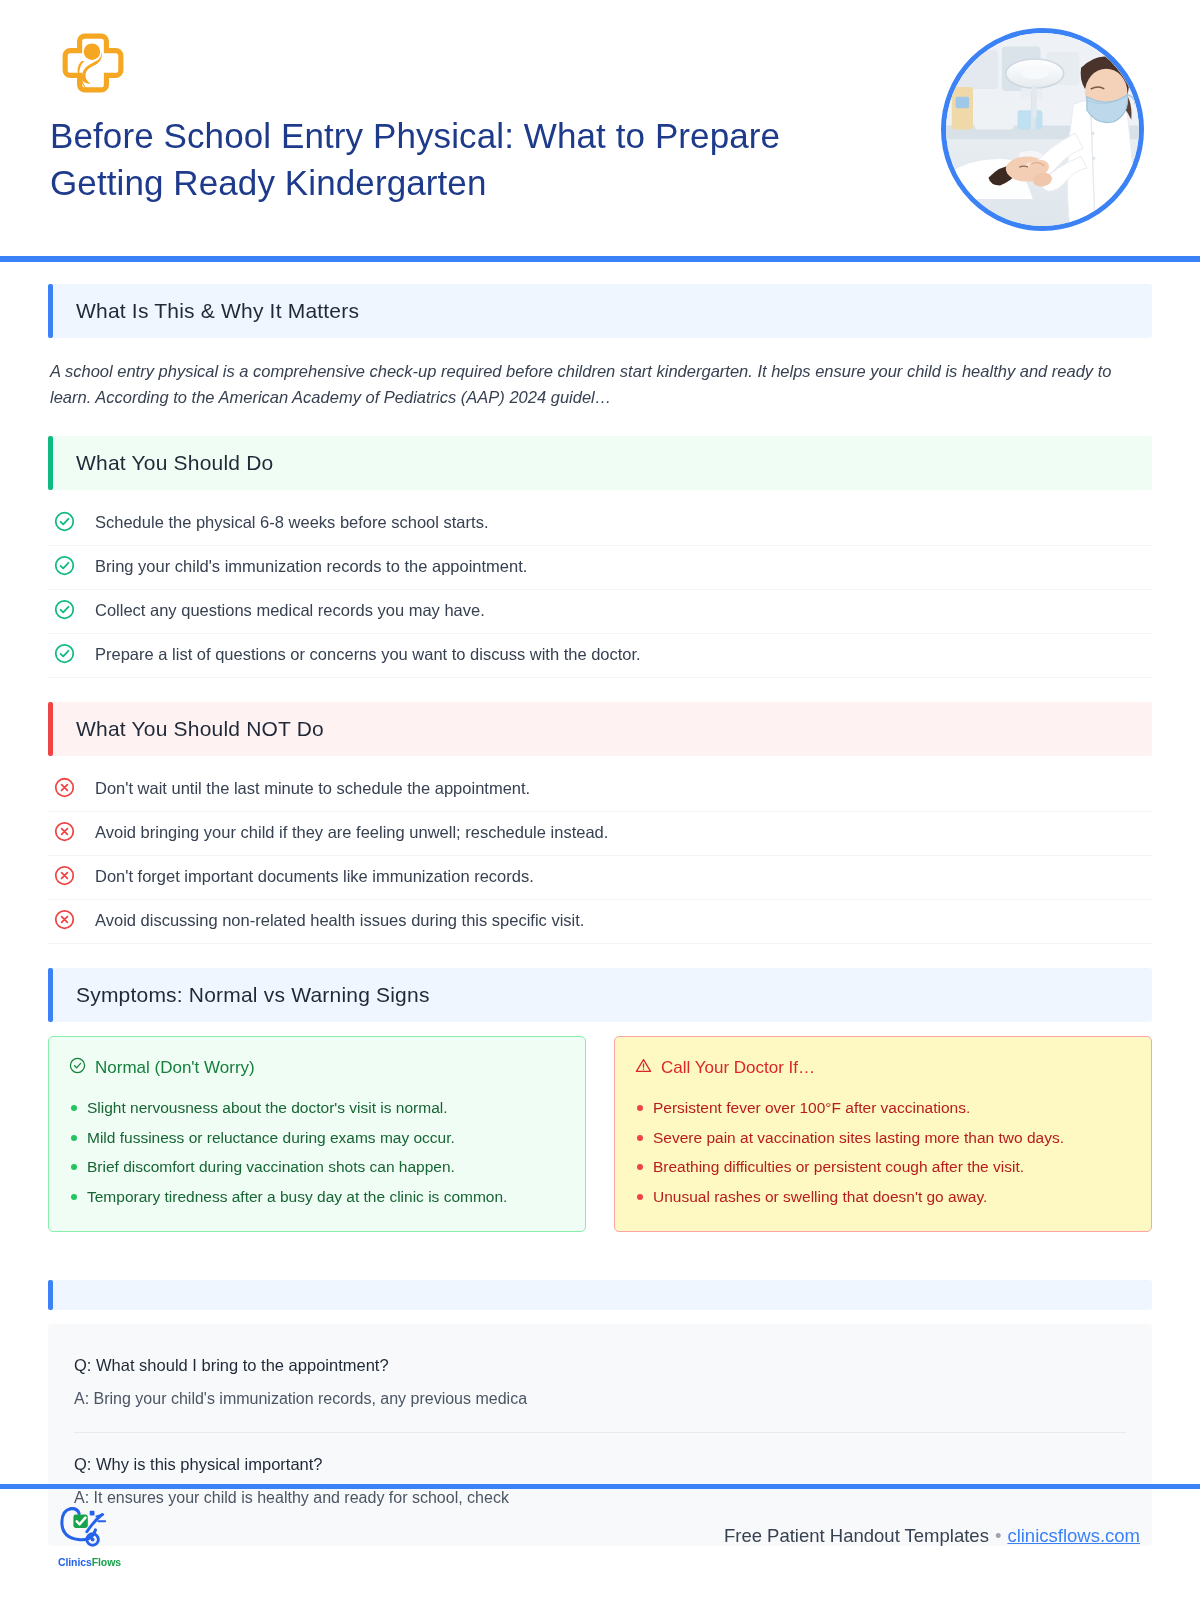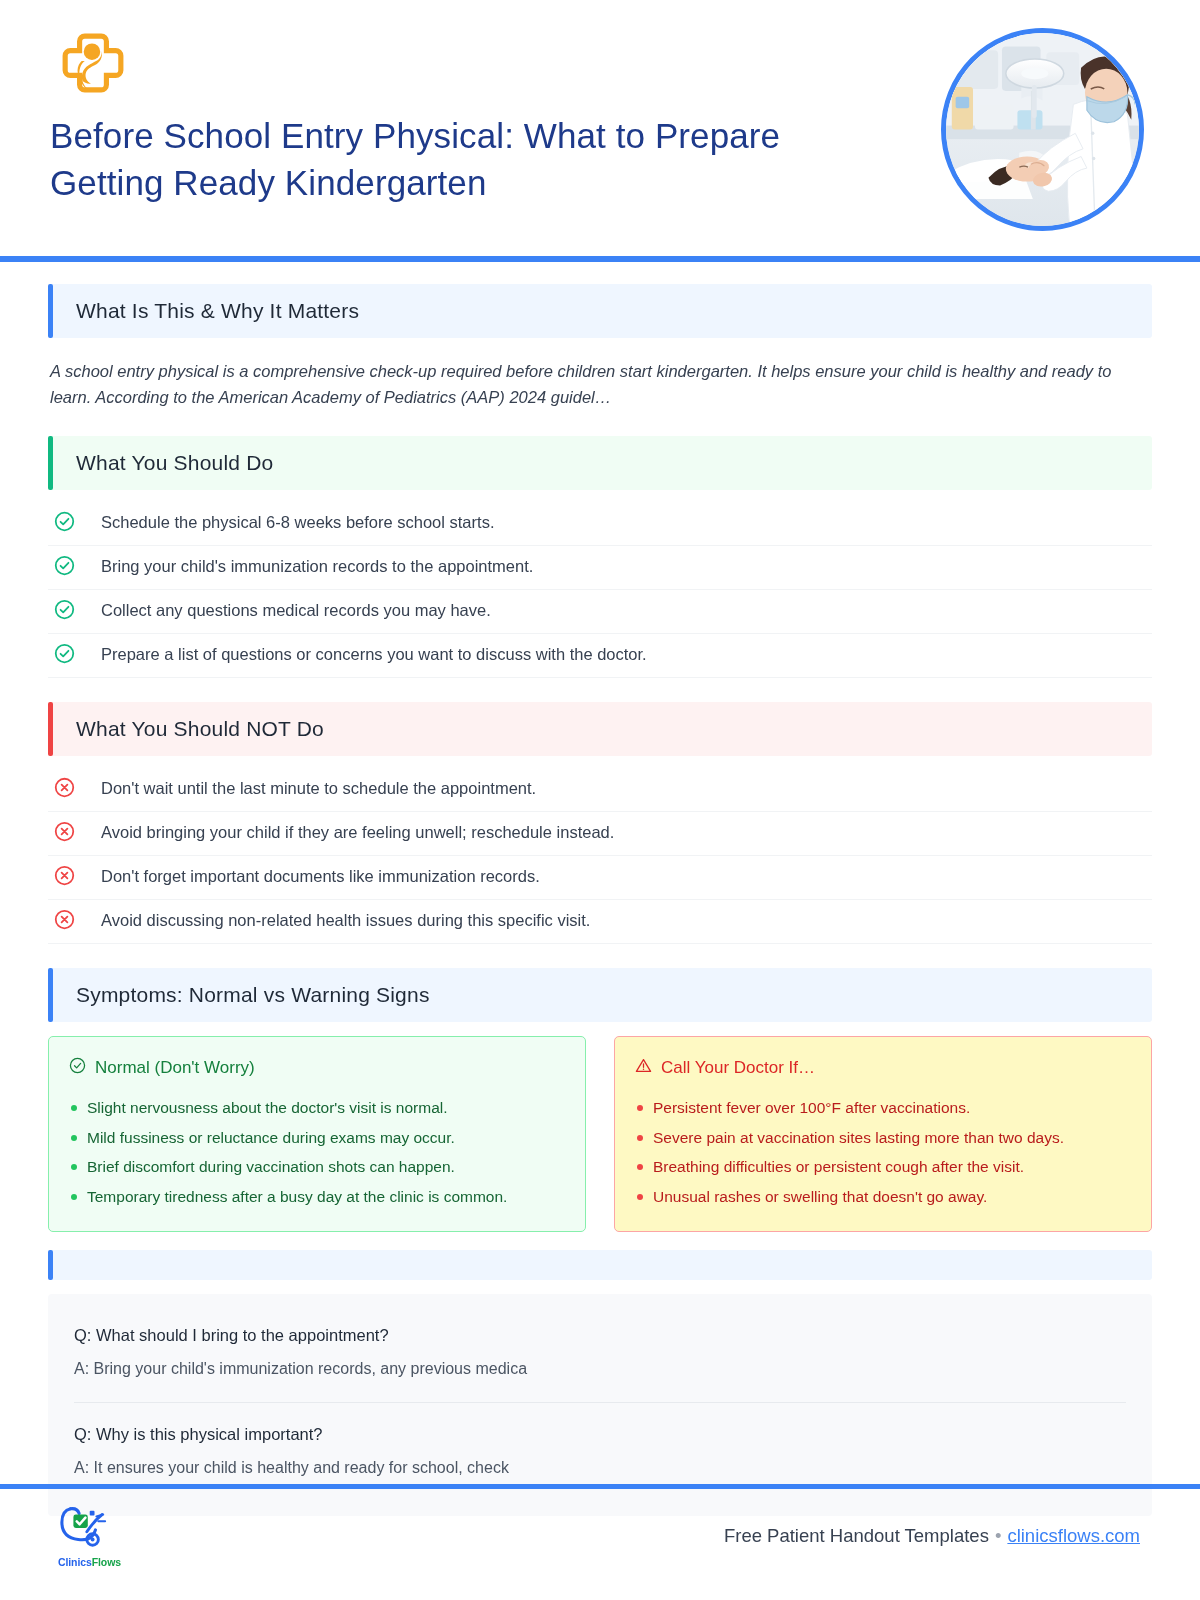--- a/index.html
+++ b/index.html
@@ -94,37 +94,37 @@
     padding: 16px 2px 0 2px;
     margin-bottom: 26px;
     font-style: italic;
   }
 
   
   .check-list { margin: 12px 0 24px 0; }
   .check-row {
     display: flex;
     align-items: flex-start;
-    gap: 26px;
+    gap: 20px;
     padding: 8px 2px 9px 6px;
     border-bottom: 1px solid #f1f3f5;
   }
   .check-row:last-child { border-bottom: 1px solid #f1f3f5; }
   .row-icon { flex: 0 0 auto; margin-top: 1px; }
   .row-text {
     font-size: 16.5px;
     line-height: 24px;
     color: #374151;
   }
 
   
   .symptom-cols {
     display: flex;
     gap: 28px;
-    margin: 14px 0 18px 0;
+    margin: 14px 0 48px 0;
   }
   .sym-box {
     flex: 1 1 0;
     border-radius: 5px;
     padding: 20px 22px 20px 20px;
   }
   .sym-normal { background: #f0fdf4; border: 1px solid #86efac; }
   .sym-warn   { background: #fef9c3; border: 1px solid #fca5a5; }
   .sym-head {
     display: flex;

